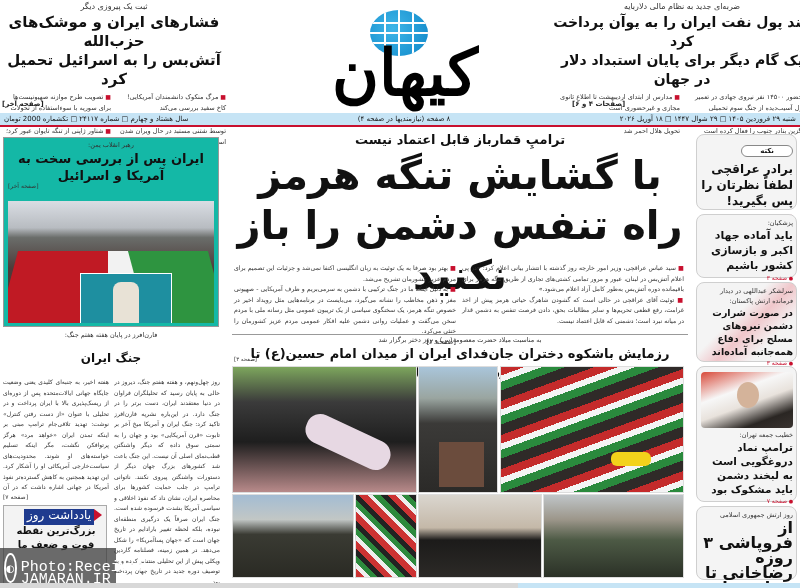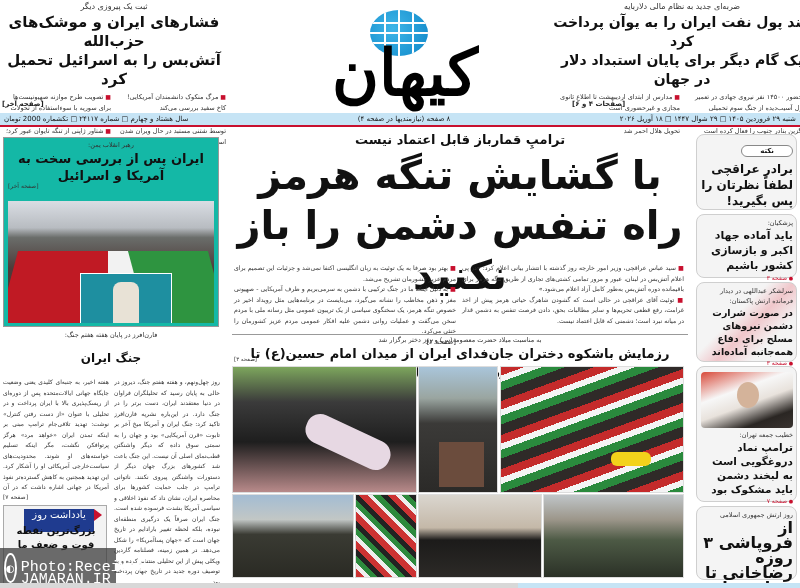--- a/index.html
+++ b/index.html
@@ -80,22 +80,22 @@
   .yemen-photo .green { position: absolute; left: 130px; top: 50px; width: 80px; height: 75px; background: #2e9440; transform: skewX(15deg); }
   .yemen-photo .inset { position: absolute; left: 72px; top: 72px; width: 92px; height: 52px; background: #1e8fa0; border: 1px solid #fff; }
   .yemen-photo .inset::after { content: ""; position: absolute; left: 32px; top: 8px; width: 26px; height: 44px; background: #e8e2d6; border-radius: 8px 8px 0 0; }
 
   .war-kicker { position: absolute; left: 3px; top: 331px; width: 216px; text-align: center; font-size: 6.5px; color: #333; }
   .war-head { position: absolute; left: 3px; top: 340px; width: 216px; text-align: center; font-size: 12px; font-weight: bold; line-height: 17px; margin-top: 10px; }
   .war-col { position: absolute; top: 377px; font-size: 6px; line-height: 10.5px; color: #333; text-align: justify; }
   .war-ref { position: absolute; left: 3px; top: 493px; font-size: 6px; color: #333; }
 
   .memo-box { position: absolute; left: 3px; top: 505px; width: 104px; height: 80px; background: #f3f3f3; border: 1px solid #aaa; }
-  .memo-tag { position: absolute; left: 20px; top: 3px; height: 23px; width: 70px; background: #1f3b8f; color: #fff;
-    font-size: 10px; text-align: center; line-height: 12px; }
+  .memo-tag { position: absolute; left: 20px; top: 3px; height: 16px; width: 70px; background: #1f3b8f; color: #fff;
+    font-size: 12px; text-align: center; line-height: 12px; }
   .memo-tag::before { content: ""; position: absolute; right: -8px; top: 0; border-top: 6px solid transparent;
     border-bottom: 6px solid transparent; border-left: 8px solid #c8102e; }
   .memo-head { position: absolute; left: 2px; top: 18px; width: 100px; text-align: center; font-size: 10px; font-weight: bold; line-height: 14px; }
 
   .watermark { position: absolute; left: 0; top: 548px; width: 116px; height: 40px; background: rgba(60,60,60,0.75);
     color: #fff; direction: ltr; display: flex; align-items: center; gap: 4px; padding-left: 4px; }
   .wm-logo { width: 30px; height: 30px; border-radius: 50%; border: 2px solid #fff; display: flex; align-items: center; justify-content: center; font-size: 10px; }
   .wm-text { font-family: Liberation Mono, monospace; font-size: 15px; line-height: 12px; margin-top: 12px; }
 
   .bottom-bar { position: absolute; left: 0; top: 583px; width: 800px; height: 5px; background: #d8d8d8; }

